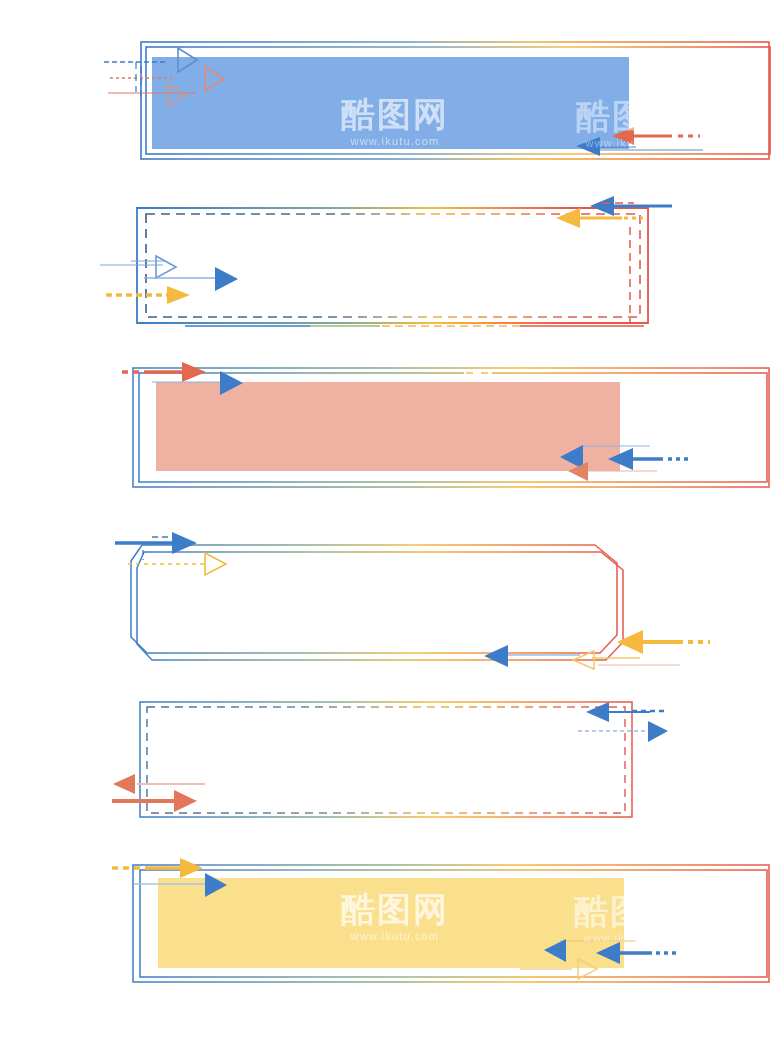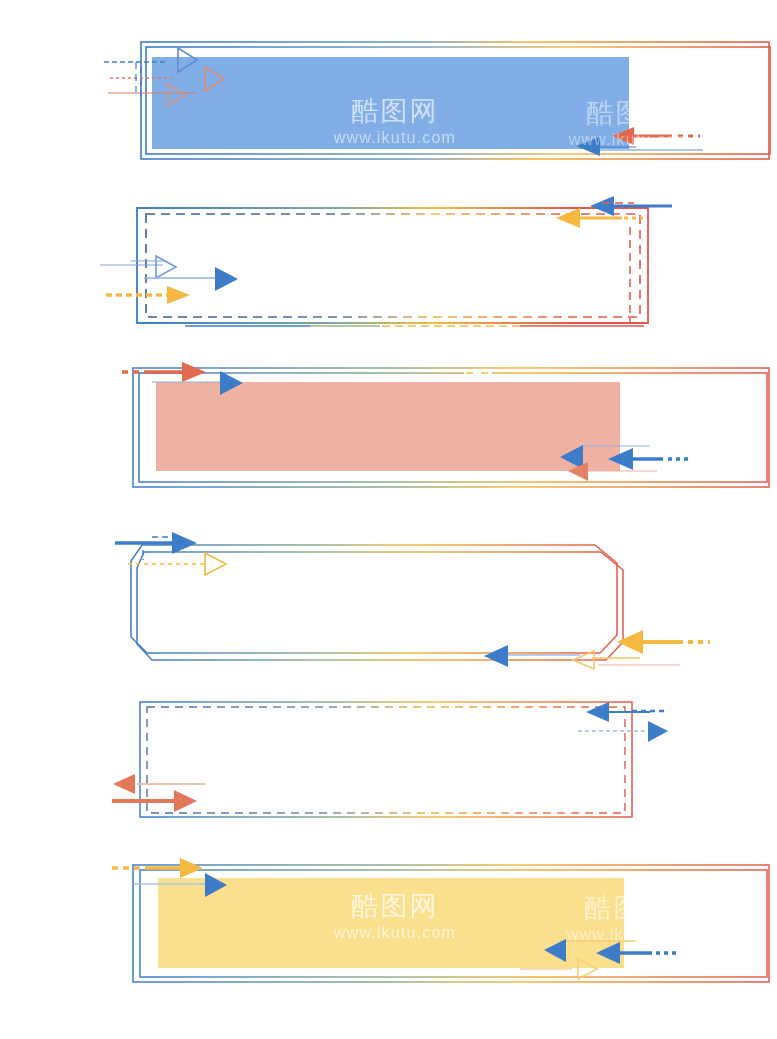--- a/index.html
+++ b/index.html
@@ -17,29 +17,29 @@
     position:absolute;
     pointer-events:none;
     user-select:none;
     display:flex;
     flex-direction:column;
     align-items:center;
     justify-content:center;
     line-height:1;
   }
   .wm .wm-main{
-    font-size:27px;
-    font-weight:normal;
+    font-size:34px;
+    font-weight:bold;
     letter-spacing:2px;
     color:rgba(255,255,255,0.62);
     white-space:nowrap;
   }
   .wm .wm-url{
     margin-top:5px;
-    font-size:16px;
+    font-size:11px;
     letter-spacing:1.2px;
     color:rgba(255,255,255,0.55);
     white-space:nowrap;
   }
   .wm.dim .wm-main{color:rgba(255,255,255,0.72);}
   .wm.dim .wm-url{color:rgba(255,255,255,0.66);}
 </style>
 </head>
 <body>
 

